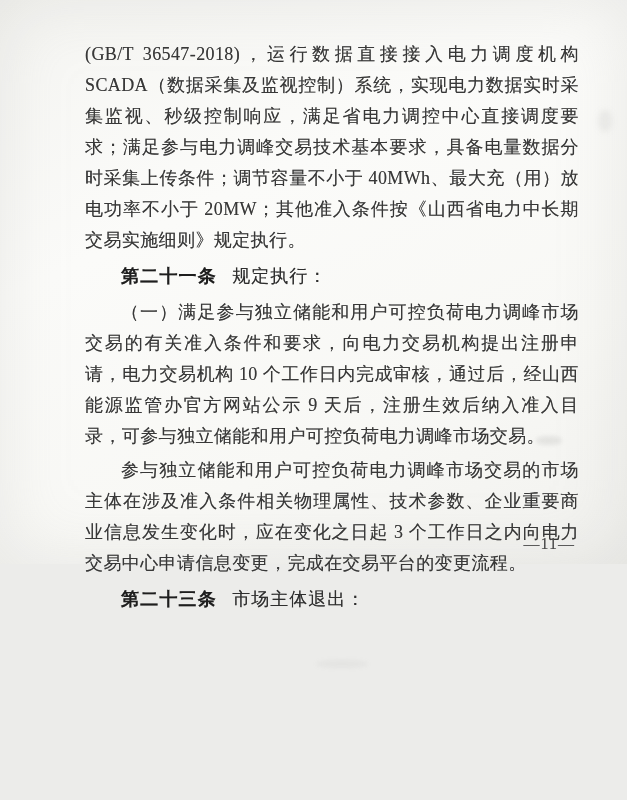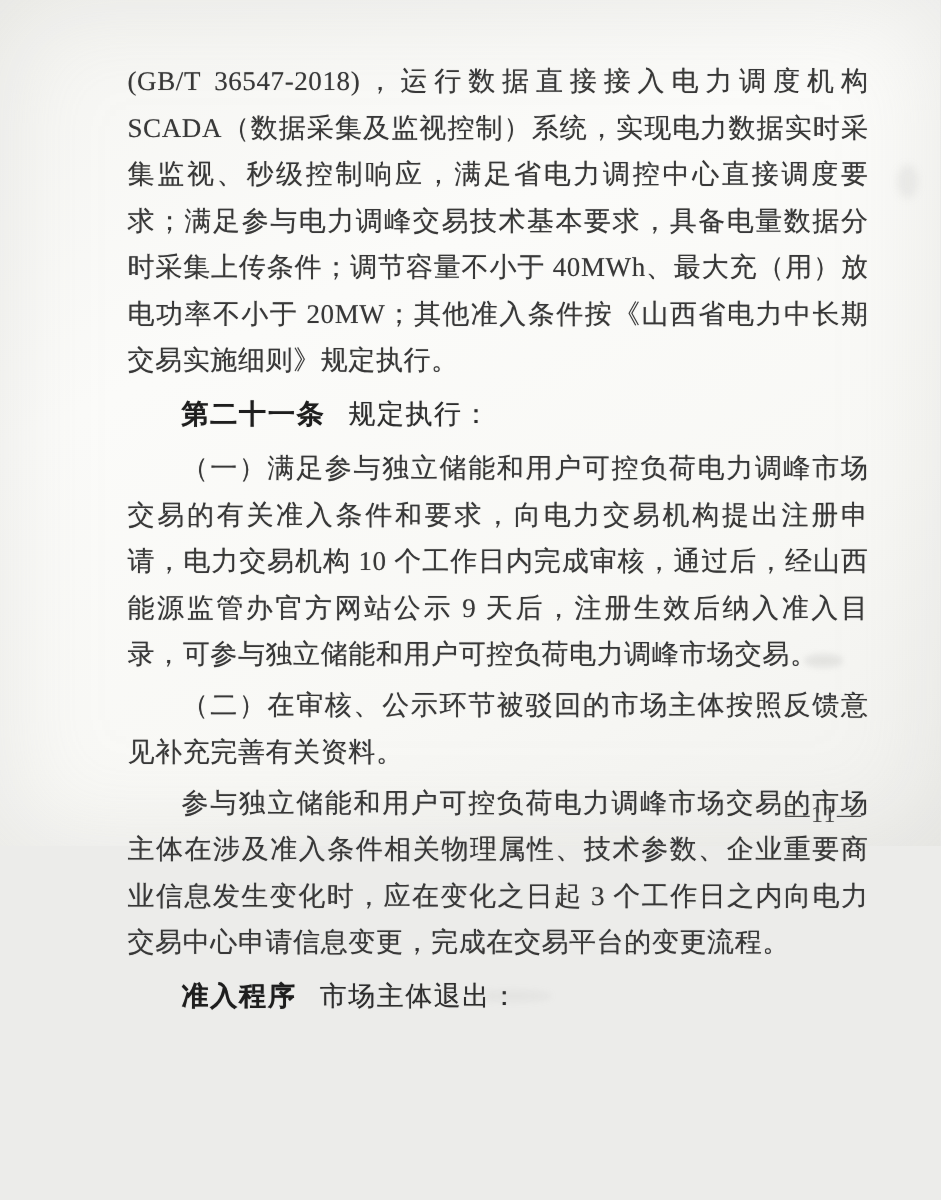--- a/index.html
+++ b/index.html
@@ -83,21 +83,20 @@
   }
 </style>
 </head>
 <body>
 
 <div class="scan-page">
   <main class="text-block" id="doc-body">
       <p class="para body continued">(GB/T 36547-2018)，运行数据直接接入电力调度机构 SCADA（数据采集及监视控制）系统，实现电力数据实时采集监视、秒级控制响应，满足省电力调控中心直接调度要求；满足参与电力调峰交易技术基本要求，具备电量数据分时采集上传条件；调节容量不小于 40MWh、最大充（用）放电功率不小于 20MW；其他准入条件按《山西省电力中长期交易实施细则》规定执行。</p>
       <p class="para heading"><span class="art-num">第二十一条</span><span class="art-title">规定执行：</span></p>
       <p class="para body">（一）满足参与独立储能和用户可控负荷电力调峰市场交易的有关准入条件和要求，向电力交易机构提出注册申请，电力交易机构 10 个工作日内完成审核，通过后，经山西能源监管办官方网站公示 9 天后，注册生效后纳入准入目录，可参与独立储能和用户可控负荷电力调峰市场交易。</p>
-      <p class="para body">（二）在审核、公示环节被驳回的市场主体按照反馈意见补充完善有关资料。</p>
       <p class="para body">参与独立储能和用户可控负荷电力调峰市场交易的市场主体在涉及准入条件相关物理属性、技术参数、企业重要商业信息发生变化时，应在变化之日起 3 个工作日之内向电力交易中心申请信息变更，完成在交易平台的变更流程。</p>
-      <p class="para heading"><span class="art-num">准入程序</span><span class="art-title">市场主体退出：</span></p>
+      <p class="para heading"><span class="art-num">第二十三条</span><span class="art-title">市场主体退出：</span></p>
     </main>
   <div class="page-number">—11—</div>
   <div class="smudge smudge-1"></div>
   <div class="smudge smudge-2"></div>
   <div class="smudge smudge-3"></div>
 </div>
 
 </body></html>

